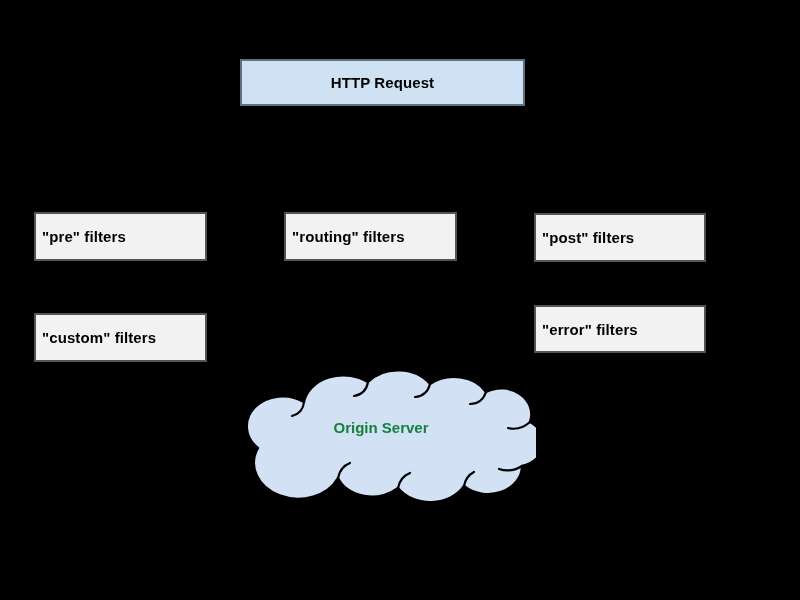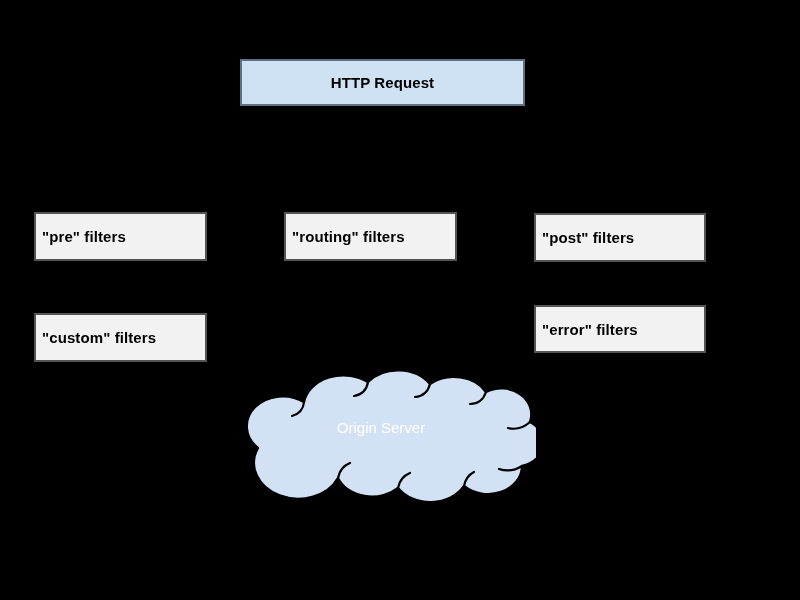--- a/index.html
+++ b/index.html
@@ -49,23 +49,23 @@
     top: 365px;
     width: 300px;
     height: 142px;
   }
   #origin-server-label {
     position: absolute;
     left: 236px;
     top: 419px;
     width: 290px;
     text-align: center;
-    font-weight: normal;
+    font-weight: bold;
     font-size: 15px;
-    color: #ffffff;
+    color: #15803d;
   }
 </style>
 </head>
 <body>
 
 <div id="canvas">
 
   <div id="http-request" class="node blue">
     <span>HTTP Request</span>
   </div>

